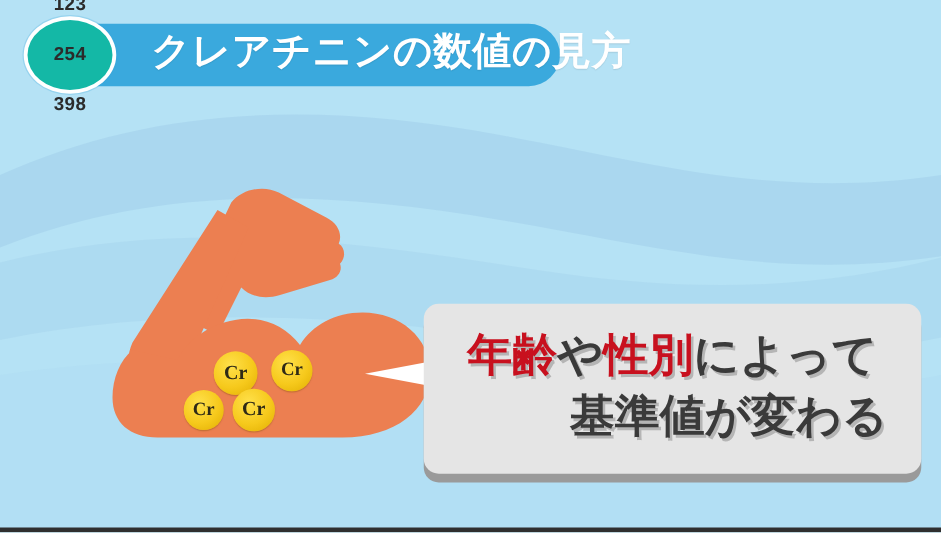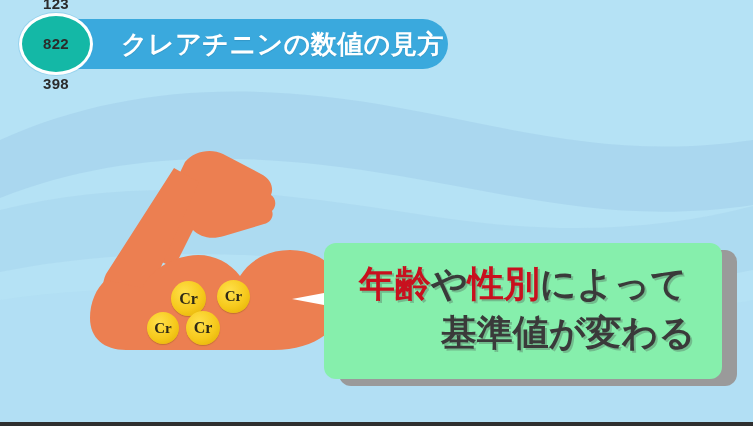--- a/index.html
+++ b/index.html
@@ -35,25 +35,26 @@
     background: #3aa9dd;
     border-radius: 25px;
   }
   #header-title {
     position: absolute;
     left: 88px;
     top: 0;
     height: 54px;
     line-height: 50px;
     color: #ffffff;
-    font-size: 26px;
+    font-size: 31px;
     font-weight: bold;
     letter-spacing: 0.5px;
     white-space: nowrap;
     text-shadow: 0 1px 1px rgba(0,0,0,0.10);
+    font-family: Liberation Mono, monospace;
   }
 
   
   #number-badge {
     position: absolute;
     left: 19px;
     top: 13px;
     width: 74px;
     height: 62px;
     background: #14b8a6;
@@ -103,25 +104,25 @@
     position: absolute;
     left: 339px;
     top: 250px;
     width: 398px;
     height: 136px;
     background: #9a9a9a;
     border-radius: 12px;
   }
   #callout-bubble {
     position: absolute;
-    left: 324px;
+    left: 339px;
     top: 243px;
     width: 398px;
     height: 136px;
-    background: #86efac;
+    background: #e5e5e5;
     border-radius: 12px;
   }
   #callout-tail {
     position: absolute;
     left: 292px;
     top: 290px;
     width: 48px;
     height: 18px;
     overflow: visible;
   }
@@ -162,21 +163,21 @@
     <path d="M0 210 C 150 172, 300 196, 430 216 C 560 236, 660 230, 753 206 L753 270 C 650 292, 540 290, 420 272 C 280 252, 140 244, 0 272 Z" fill="#abd8ef" opacity="0.75"></path>
     <path d="M0 300 C 160 276, 330 294, 470 308 C 600 320, 690 312, 753 300 L753 426 L0 426 Z" fill="#aedcf2" opacity="0.55"></path>
   </svg>
 
   <div id="header-bar">
     <div id="header-title">クレアチニンの数値の見方</div>
   </div>
 
   <div id="number-badge">
     <div class="num-line">123</div>
-    <div class="num-line">822</div>
+    <div class="num-line">254</div>
     <div class="num-line">398</div>
   </div>
 
   <svg id="arm-illustration" viewBox="0 0 290 215" preserveAspectRatio="none" aria-hidden="true">
 
     <path d="M107 14
              C 116 3, 133 0, 145 6
              L 183 26
              C 193 31, 196 40, 193 47
              C 198 50, 199 58, 194 63

